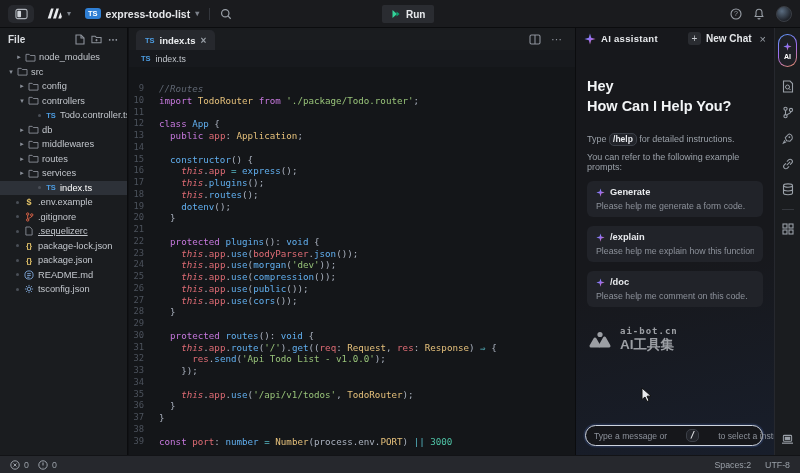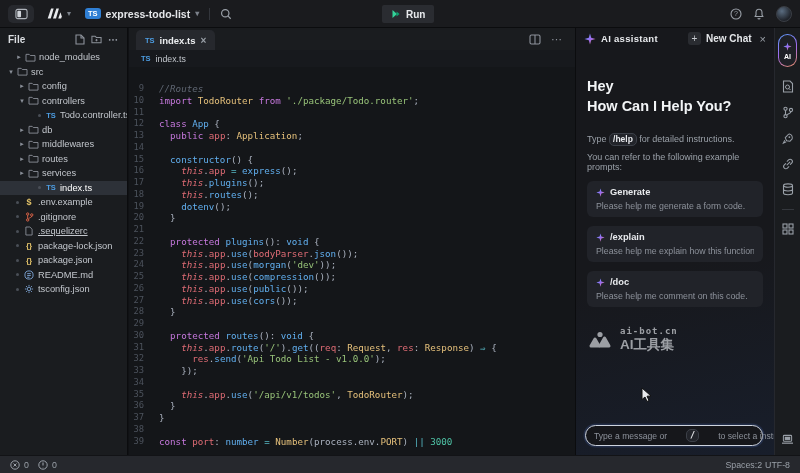--- a/index.html
+++ b/index.html
@@ -86,21 +86,21 @@
              display:flex; flex-direction:column; align-items:center; justify-content:center; gap:2px; }
   #ai-pill .lbl { font-size:7px; font-weight:700; color:#fff; }
   .ric { margin-top:13px; color:#9aa0a8; }
   #rail-div { width:12px; height:1px; background:#34373d; margin-top:13px; }
   #rail-bottom { margin-top:auto; margin-bottom:10px; color:#9aa0a8; }
 
   
   #statusbar { position:absolute; left:0; bottom:0; width:800px; height:18px; background:#26282d; border-top:1px solid #121316;
                display:flex; align-items:center; padding:0 10px; font-size:8.8px; color:#9aa0a8; }
   #sb-left { display:flex; align-items:center; gap:4px; }
-  #sb-right { margin-left:auto; display:flex; align-items:flex-end; gap:3px; }
+  #sb-right { margin-left:auto; display:flex; align-items:flex-end; gap:14px; }
 
   #cursor { position:absolute; left:641px; top:387px; z-index:50; }
 </style>
 </head>
 <body>
 
 <div id="topbar">
   <div class="tb-btn">
     <svg width="13" height="12" viewBox="0 0 14 12">
       <rect x="1" y="1" width="12" height="10" rx="2" fill="none" stroke="#aeb3ba" stroke-width="1.2"></rect>

